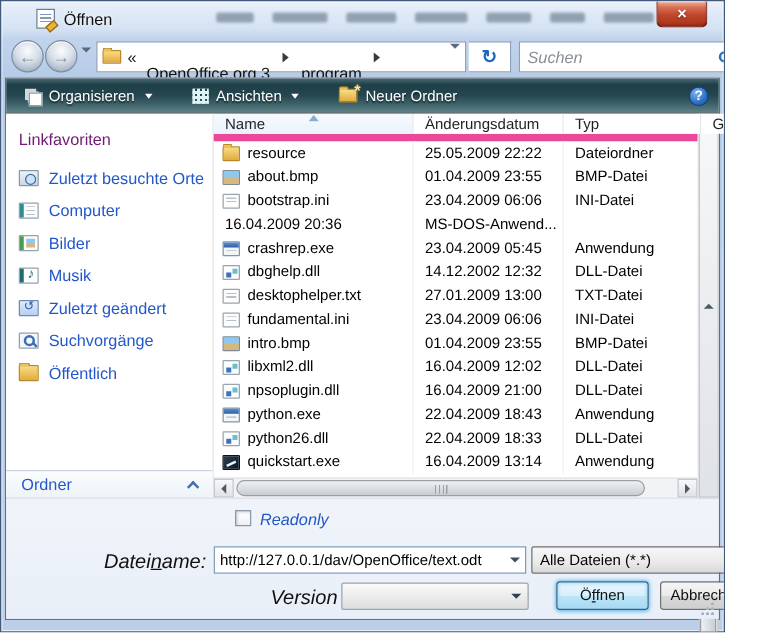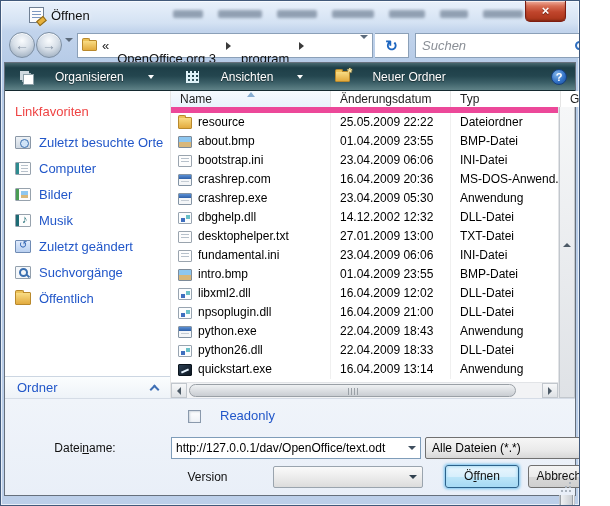--- a/index.html
+++ b/index.html
@@ -72,21 +72,21 @@
     transform:rotate(45deg); left:6px; top:8px; }
 
   
   .content { position:absolute; left:3px; right:3px; top:61px; bottom:9px;
     border:1px solid #66707c; background:#fff; display:flex; flex-direction:column; }
 
   
   .toolbar { flex:none; height:28px; display:flex; align-items:center; padding:0 8px; gap:4px;
     background:linear-gradient(180deg,#47686f 0,#1e3f48 18%,#24464f 48%,#3a5e66 72%,#5f8287 100%);
     border-bottom:1px solid #14292f; }
-  .tb-btn { display:flex; align-items:center; gap:22px; color:#fff; font-size:12px; padding:3px 7px;
+  .tb-btn { display:flex; align-items:center; gap:6px; color:#fff; font-size:12px; padding:3px 7px;
     border-radius:3px; cursor:pointer; text-shadow:0 1px 1px rgba(0,0,0,.5); }
   .tb-sep { width:10px; }
   .tb-drop { width:0; height:0; border-left:3px solid transparent; border-right:3px solid transparent;
     border-top:4px solid #fff; margin-left:2px; }
   .organize-icon { width:13px; height:12px; position:relative; }
   .organize-icon::before { content:""; position:absolute; left:0; top:0; width:9px; height:9px;
     background:#cfd9df; box-shadow:2px 2px 0 #9fb0b8; }
   .organize-icon::after { content:""; position:absolute; left:3px; top:3px; width:9px; height:9px;
     background:#fff; border:1px solid #8da0a8; }
   .views-icon { width:13px; height:12px;
@@ -102,21 +102,21 @@
     background:radial-gradient(circle at 35% 30%, #7fb4ea 0, #2f6fc4 60%, #1b4c94 100%);
     border:1px solid #16407e; color:#fff; font-weight:bold; font-size:11px; text-align:center;
     line-height:15px; cursor:pointer; }
 
   
   .main { flex:1; display:flex; min-height:0; background:#fff; }
 
   
   .sidebar { flex:none; width:166px; border-right:1px solid #e6e6e6; display:flex;
     flex-direction:column; background:#fff; }
-  .sb-heading { color:#ef4444; font-size:13px; padding:13px 0 10px 10px; }
+  .sb-heading { color:#701a75; font-size:13px; padding:13px 0 10px 10px; }
   .sb-item { display:flex; align-items:center; gap:8px; height:26px; padding-left:10px;
     color:#2257c9; font-size:13px; cursor:pointer; white-space:nowrap; }
   .sb-spacer { flex:1; }
   .ordner-bar { flex:none; height:22px; border-top:1px solid #ccd6e2;
     background:linear-gradient(#fbfdfe,#eef3f8); display:flex; align-items:center;
     padding:0 12px 0 12px; color:#2257c9; font-size:13px; cursor:pointer; }
   .chev-up { margin-left:auto; width:7px; height:7px; border-left:2px solid #3f6fb5;
     border-top:2px solid #3f6fb5; transform:rotate(45deg); margin-top:3px; }
 
   
@@ -210,25 +210,25 @@
     border-left:1px solid #e2e4e7; }
   .v-track { flex:1; position:relative; }
   .v-thumb { position:absolute; top:3px; left:1px; width:13px; height:112px; border-radius:7px;
     background:linear-gradient(90deg,#eff1f3,#c9cdd2); border:1px solid #9aa0a6; cursor:pointer; }
   .v-thumb::after { content:""; position:absolute; top:50%; left:3px; margin-top:-5px; width:7px; height:10px;
     background:repeating-linear-gradient(180deg,#9aa0a6 0 1px,transparent 1px 3px); }
 
   
   .footer { flex:none; height:97px; position:relative; background:linear-gradient(#f0f4fa,#e9eff8);
     border-top:1px solid #d5dce6; }
-  .chk-row { position:absolute; left:183px; top:9px; display:flex; align-items:flex-end; gap:19px; }
+  .chk-row { position:absolute; left:183px; top:9px; display:flex; align-items:flex-start; gap:7px;font-style:italic; }
   .checkbox { width:13px; height:13px; background:linear-gradient(#fff,#eef2f6); border:1px solid #8a99ac;
     box-shadow:inset 1px 1px 2px rgba(120,140,160,.35); cursor:pointer; }
   .chk-label { color:#2257c9; font-size:13px; cursor:pointer; }
-  .flabel { position:absolute; font-size:12px; color:#111; text-align:center; }
+  .flabel { position:absolute; font-size:16px; color:#111; text-align:right;font-style:italic; }
   .mn { text-decoration:underline; }
   .lbl-filename { left:0; top:42px; width:160px; }
   .lbl-version  { left:140px; top:71px; width:125px; }
   .combo { position:absolute; height:22px; background:#fff; border:1px solid #7f9db9; display:flex;
     align-items:center; }
   .combo input { flex:1; min-width:0; border:none; outline:none; font:12px "Liberation Sans",sans-serif;
     padding:0 4px; background:transparent; }
   .combo .drop { flex:none; width:16px; height:100%; display:flex; align-items:center;
     justify-content:center; cursor:pointer; }
   .combo .drop .tri-down { border-top-color:#3f4f5f; }
@@ -415,35 +415,31 @@
     <span class="cell c-name">
       <span class="fi fi-text"></span>
       <span class="fname">bootstrap.ini</span>
     </span>
     <span class="cell c-date">23.04.2009 06:06</span>
     <span class="cell c-type">INI-Datei</span>
     <span class="cell c-size"></span>
   </div>
 
   <div class="frow">
-    <span class="cell c-name">
-      <span class="fi fi-app"></span>
-      <span class="fname">crashrep.com</span>
-    </span>
     <span class="cell c-date">16.04.2009 20:36</span>
     <span class="cell c-type">MS-DOS-Anwend...</span>
     <span class="cell c-size"></span>
   </div>
 
   <div class="frow">
     <span class="cell c-name">
       <span class="fi fi-app"></span>
       <span class="fname">crashrep.exe</span>
     </span>
-    <span class="cell c-date">23.04.2009 05:30</span>
+    <span class="cell c-date">23.04.2009 05:45</span>
     <span class="cell c-type">Anwendung</span>
     <span class="cell c-size"></span>
   </div>
 
   <div class="frow">
     <span class="cell c-name">
       <span class="fi fi-dll"></span>
       <span class="fname">dbghelp.dll</span>
     </span>
     <span class="cell c-date">14.12.2002 12:32</span>

